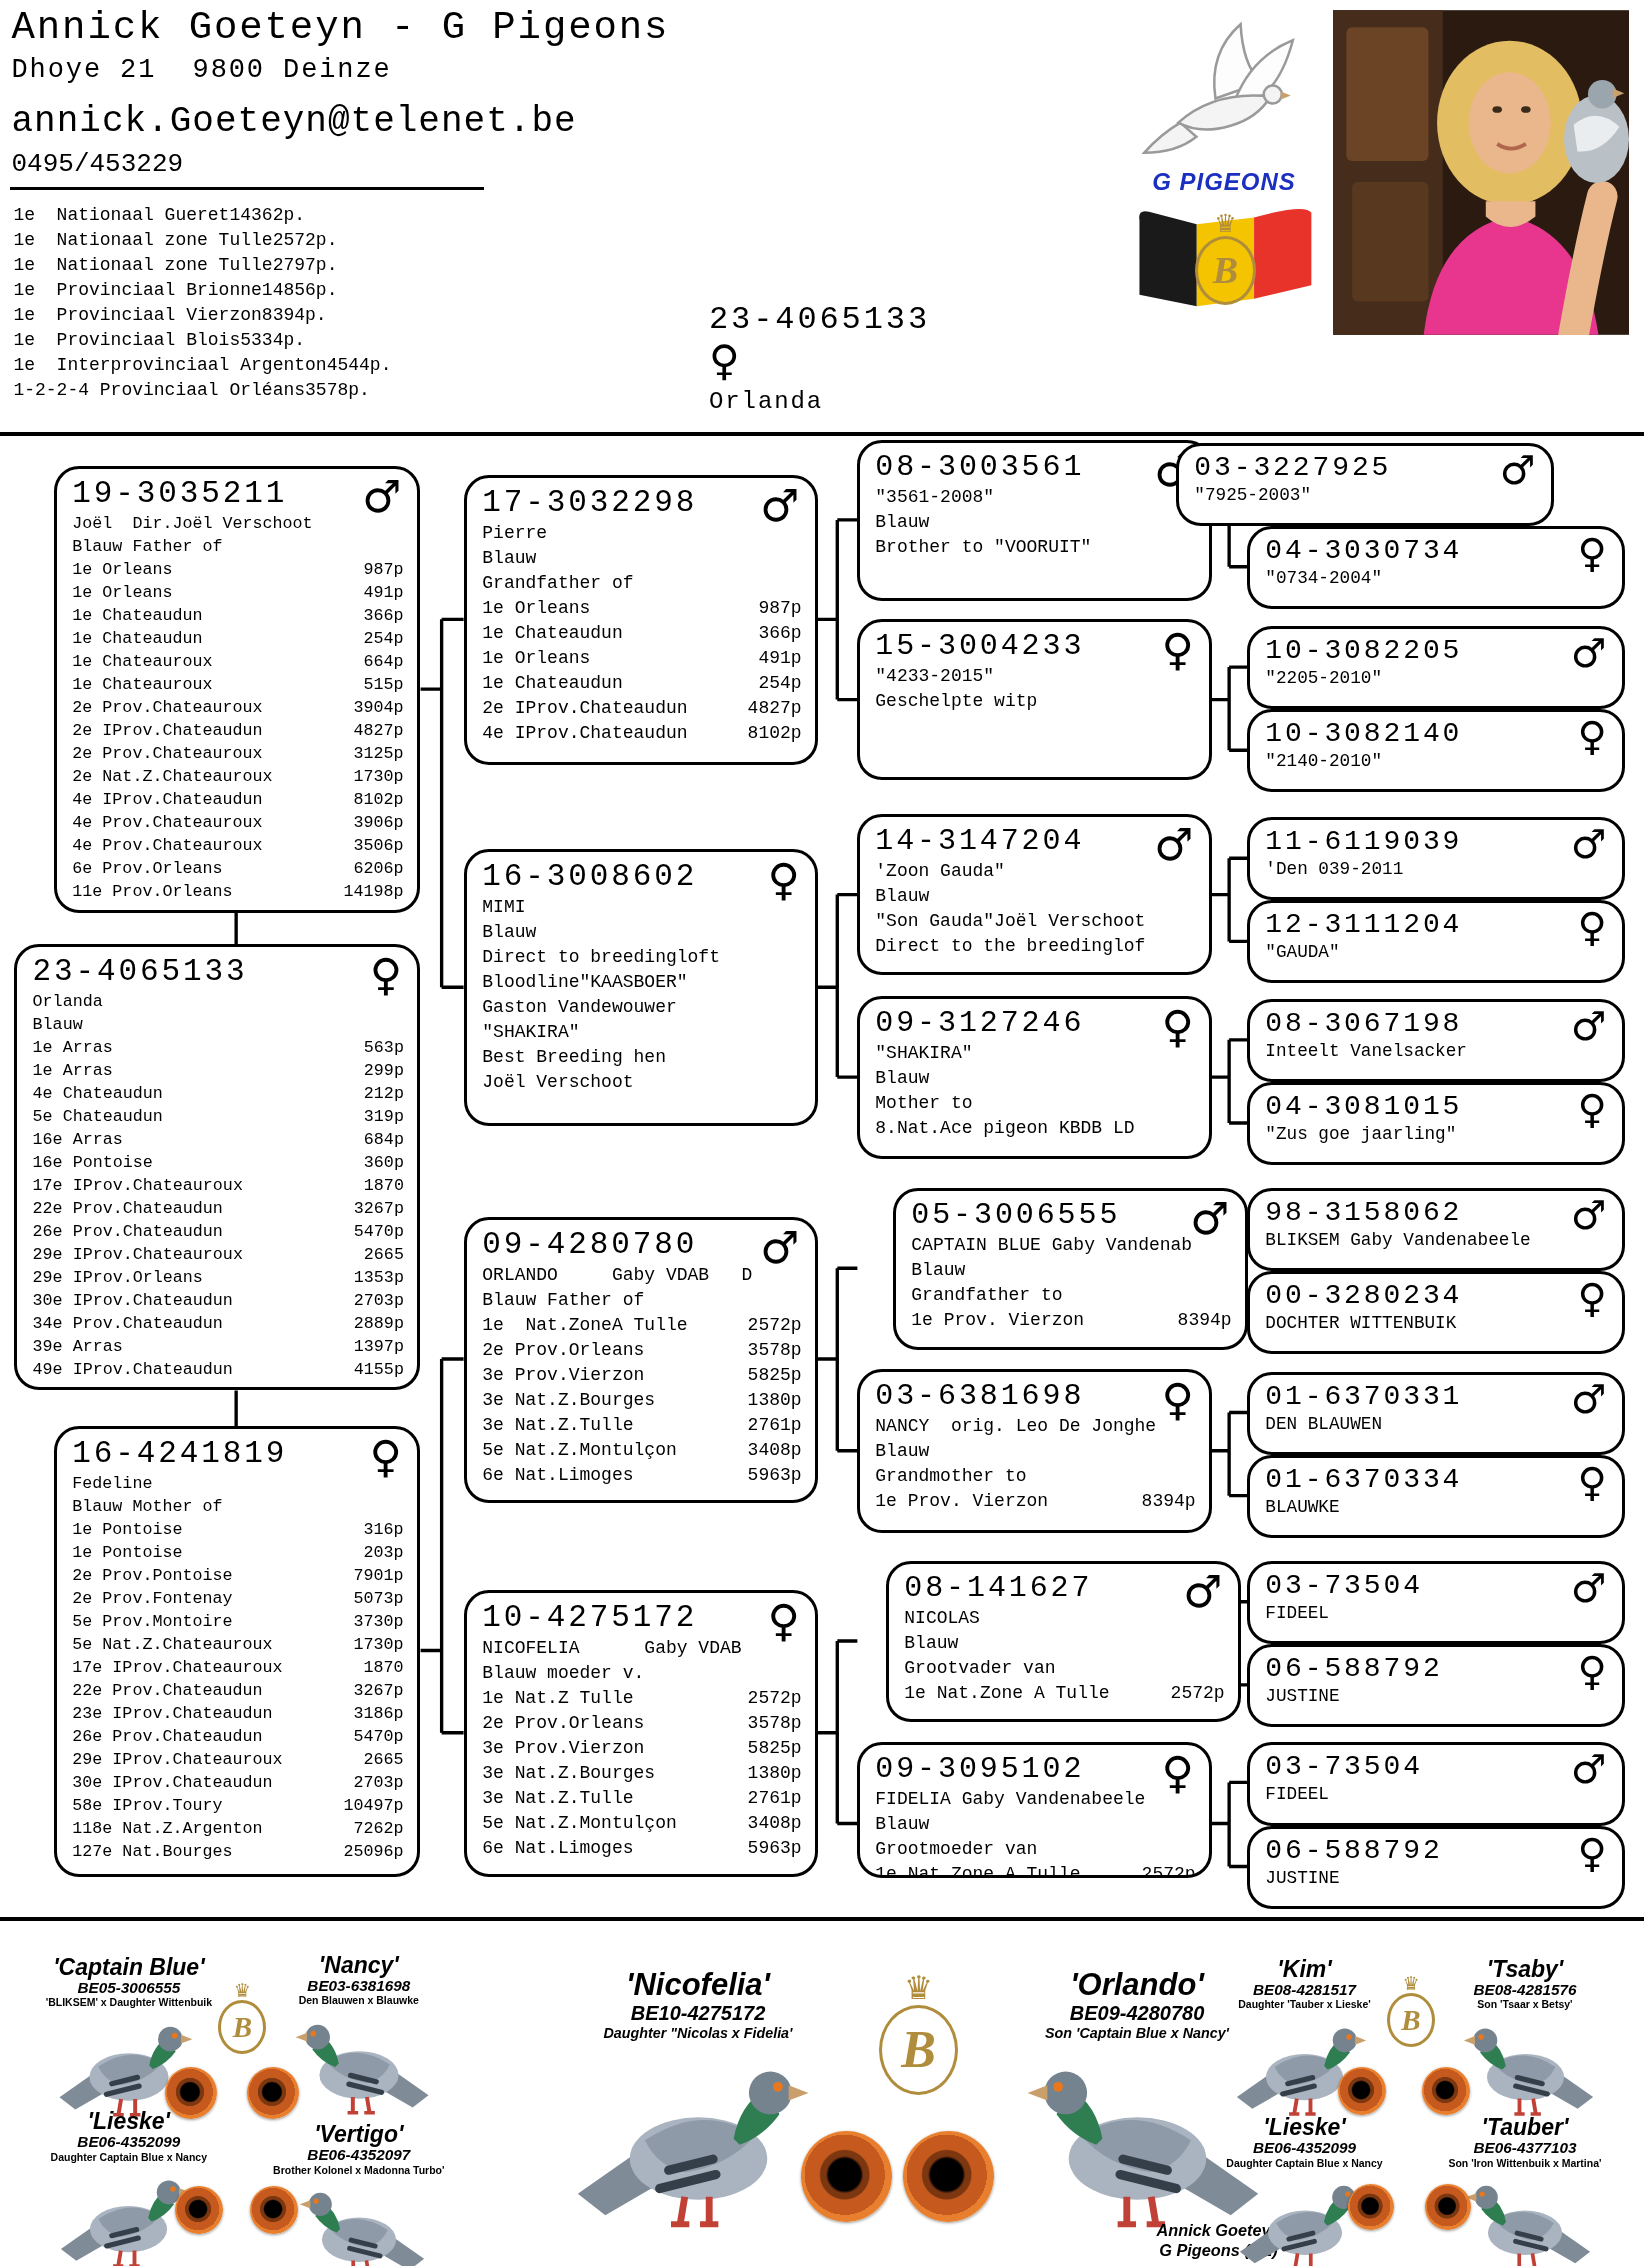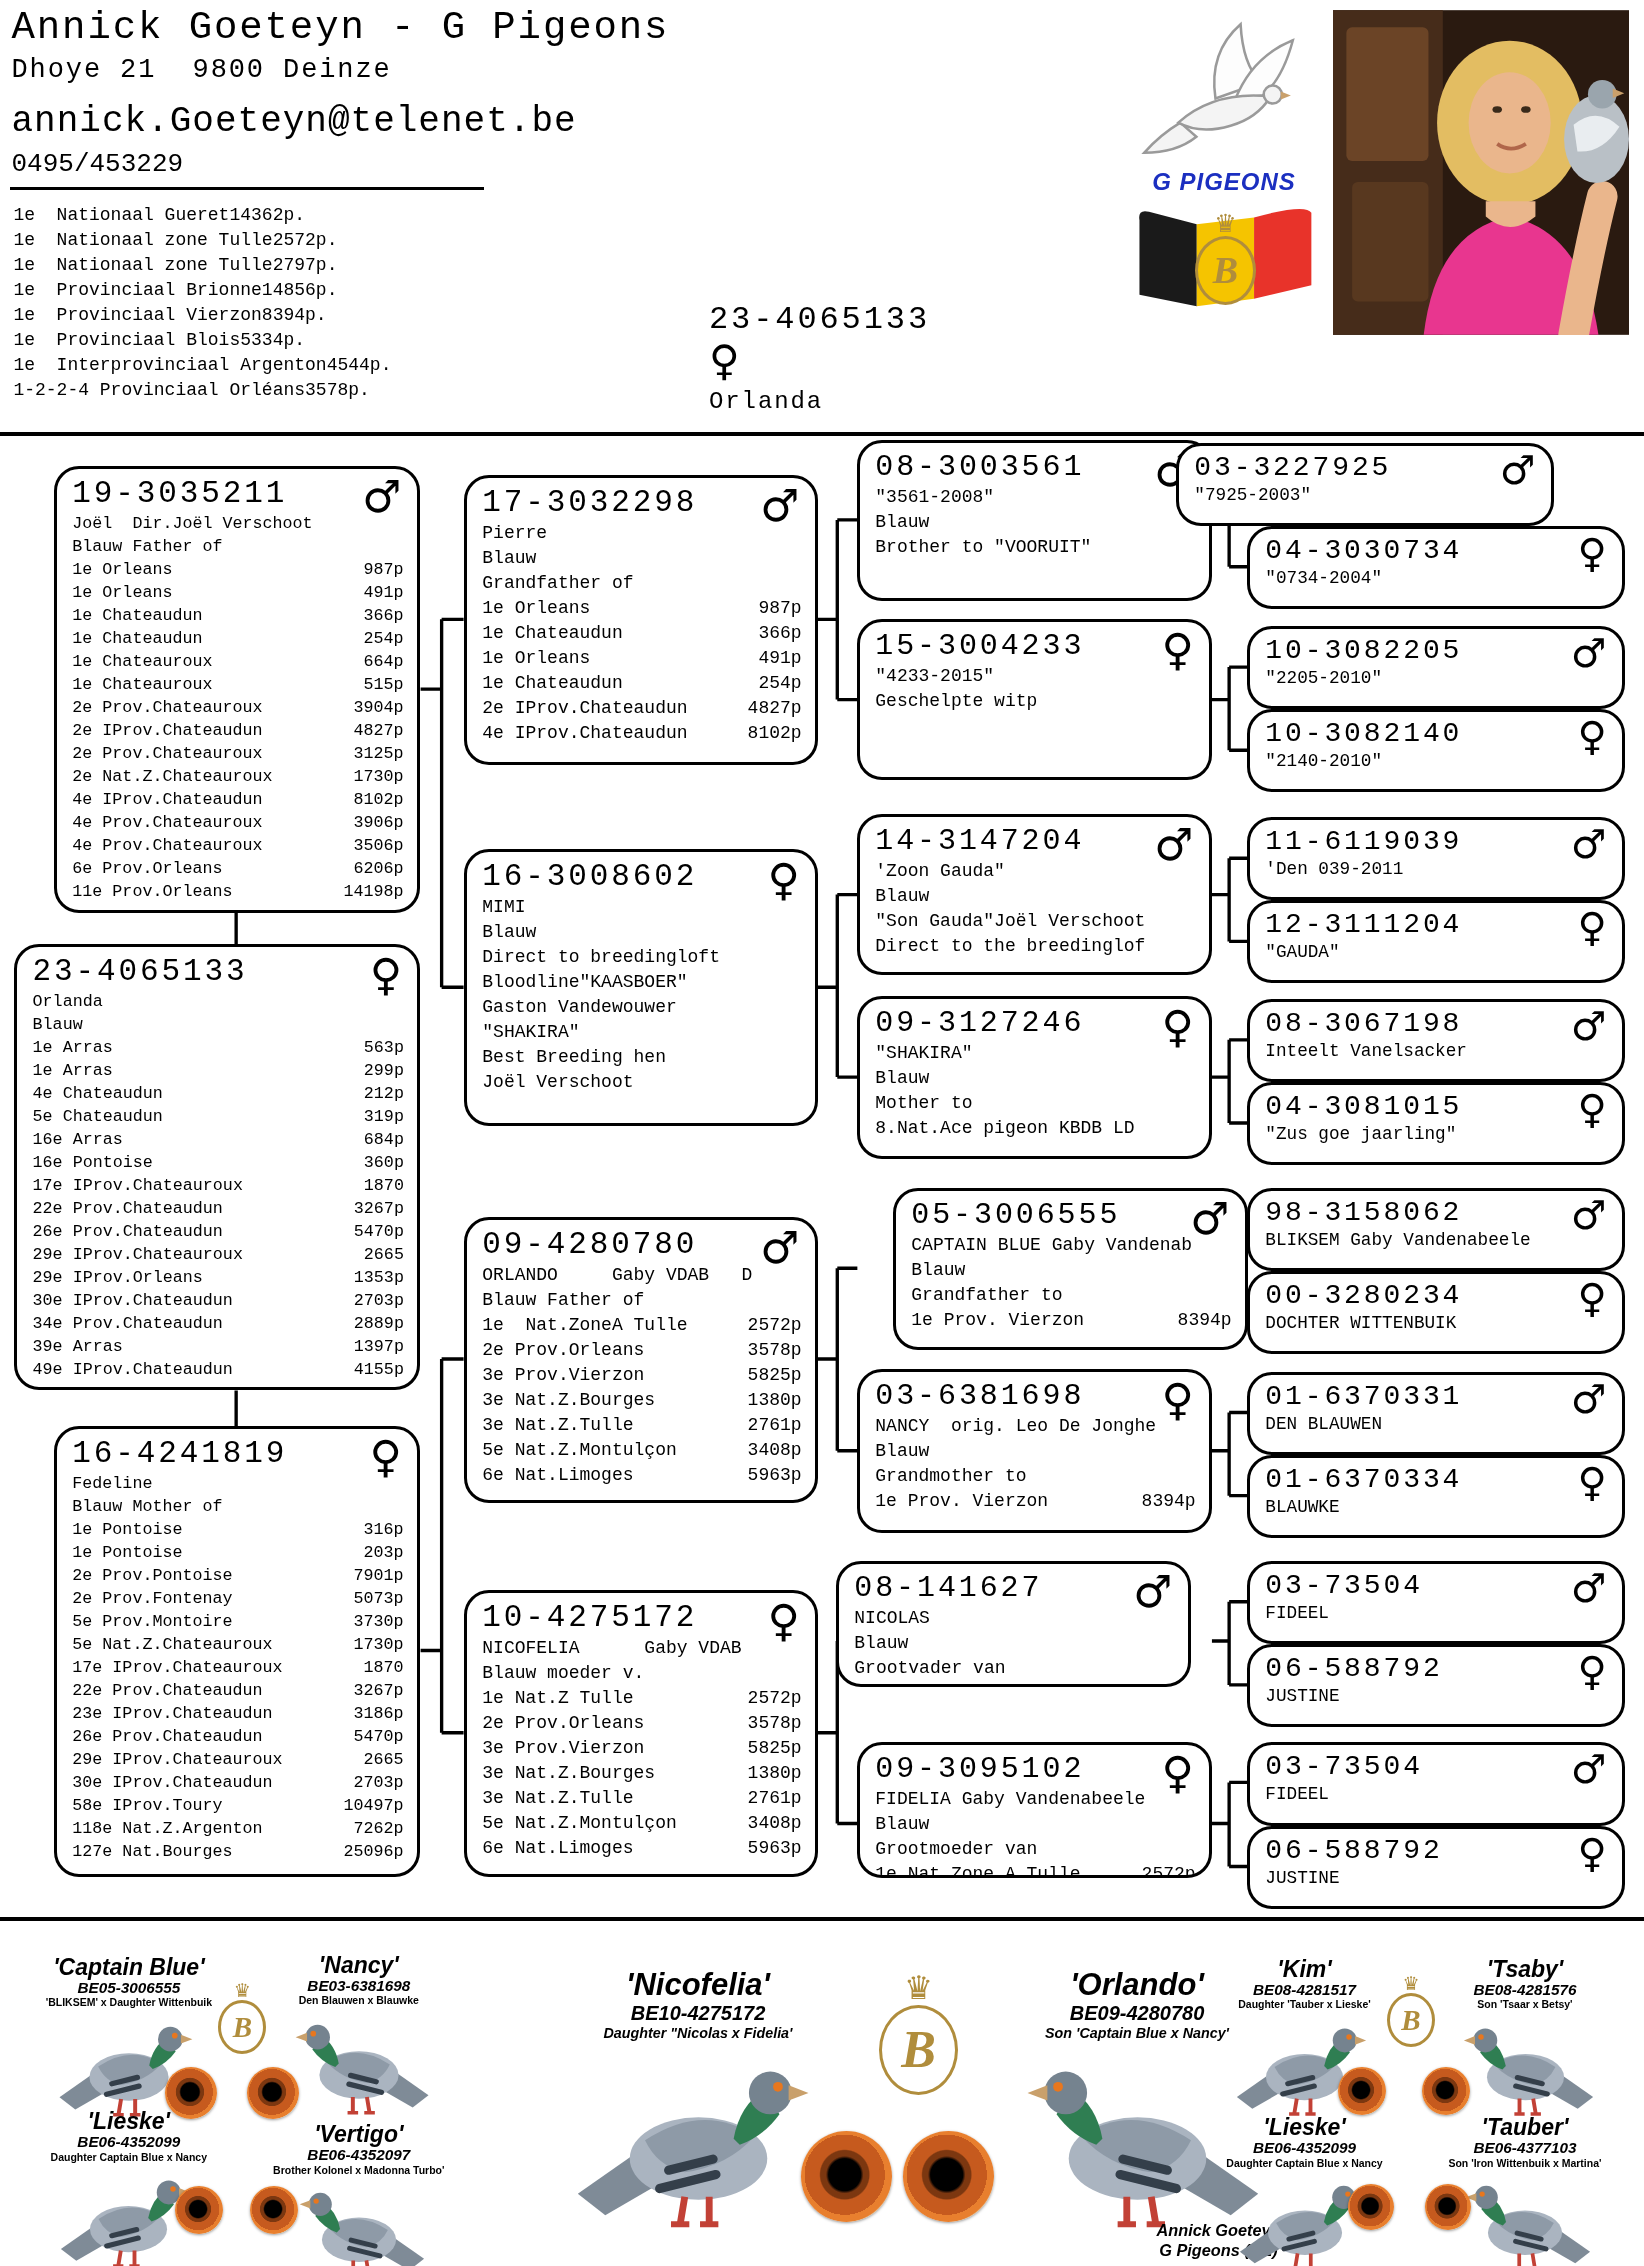--- a/index.html
+++ b/index.html
@@ -360,21 +360,21 @@
         <div class="rr"><span>1e Prov. Vierzon</span><span>8394p</span></div>
       </div>
       <div class="pbox c3" style="left: 857px; top: 1369px; width: 355px; height: 164px;">
         <div class="ring">03-6381698</div>
         <div class="sex">♀</div>
         <div class="il">NANCY  orig. Leo De Jonghe</div>
         <div class="il">Blauw</div>
         <div class="il">Grandmother to</div>
         <div class="rr"><span>1e Prov. Vierzon</span><span>8394p</span></div>
       </div>
-      <div class="pbox c3" style="left: 836px; top: 1561px; width: 355px; height: 126px;">
+      <div class="pbox c3" style="left: 886px; top: 1561px; width: 355px; height: 161px;">
         <div class="ring">08-141627</div>
         <div class="sex">♂</div>
         <div class="il">NICOLAS</div>
         <div class="il">Blauw</div>
         <div class="il">Grootvader van</div>
         <div class="rr"><span>1e Nat.Zone A Tulle</span><span>2572p</span></div>
       </div>
       <div class="pbox c3" style="left: 857px; top: 1742px; width: 355px; height: 136px;">
         <div class="ring">09-3095102</div>
         <div class="sex">♀</div>

